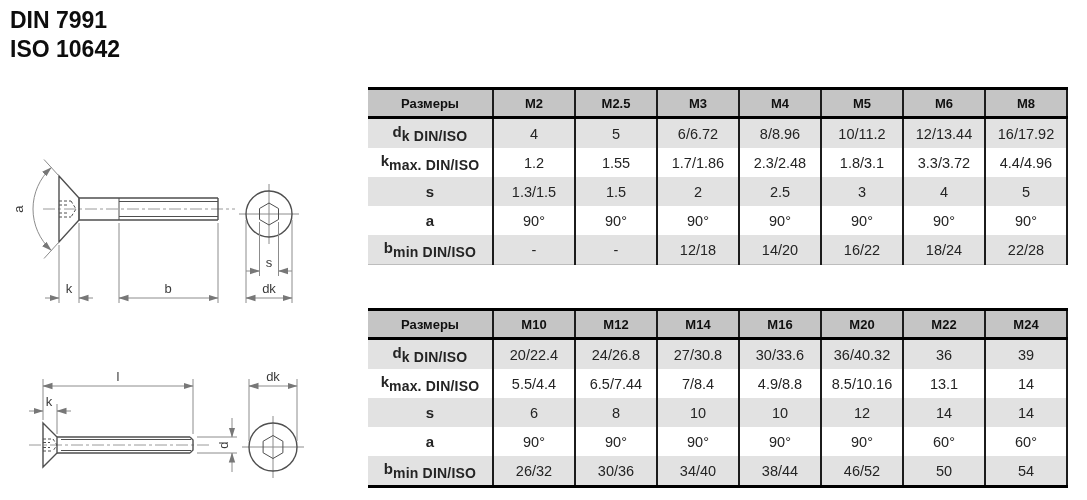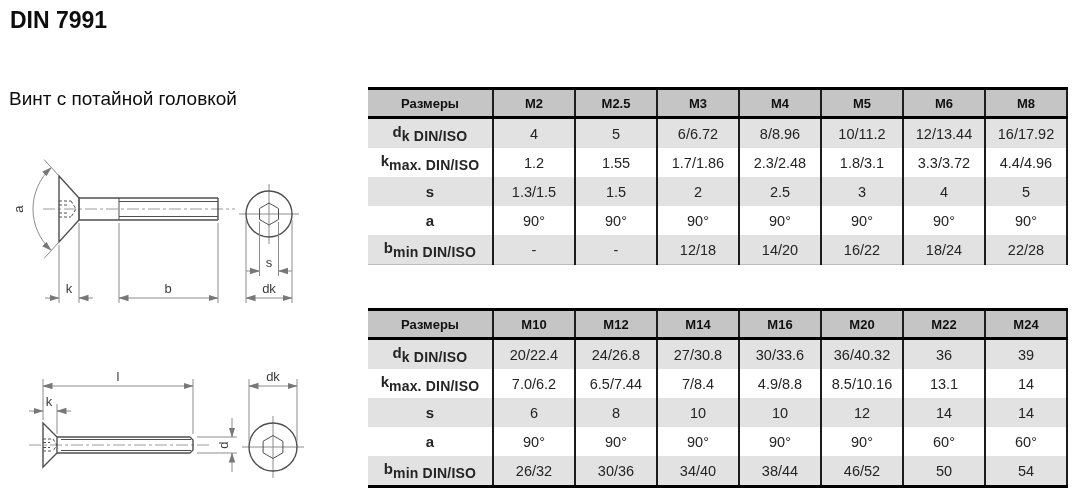--- a/index.html
+++ b/index.html
@@ -37,22 +37,22 @@
   .cl{stroke:#9a9a9a;stroke-width:1;fill:none;stroke-dasharray:12 3 3 3;}
   .draw text{font-family:"Liberation Sans",sans-serif;font-size:13px;fill:#3a3a3a;text-anchor:middle;}
 </style>
 </head>
 <body>
 
 <div class="page">
 
   <div class="std-block">
     <div>DIN 7991</div>
+    <div>ISO 10642</div>
   </div>
-  <div class="subtitle">Винт с потайной головкой</div>
 
   <svg id="d1" class="draw" viewBox="0 0 355 150">
     <defs>
       <marker id="ar" viewBox="0 0 10 10" refX="9.5" refY="5" markerWidth="10" markerHeight="10" orient="auto-start-reverse">
         <path d="M0 1.8 L10 5 L0 8.2 z" fill="#777"></path>
       </marker>
     </defs>
 
     <line class="cl" x1="38" y1="53" x2="230" y2="53"></line>
 
@@ -236,21 +236,21 @@
             <td>20/22.4</td>
             <td>24/26.8</td>
             <td>27/30.8</td>
             <td>30/33.6</td>
             <td>36/40.32</td>
             <td>36</td>
             <td>39</td>
           </tr>
           <tr>
             <td class="lab"><b>k</b><sub>max. DIN/ISO</sub></td>
-            <td>7.0/6.2</td>
+            <td>5.5/4.4</td>
             <td>6.5/7.44</td>
             <td>7/8.4</td>
             <td>4.9/8.8</td>
             <td>8.5/10.16</td>
             <td>13.1</td>
             <td>14</td>
           </tr>
           <tr>
             <td class="lab"><b>s</b></td>
             <td>6</td>

